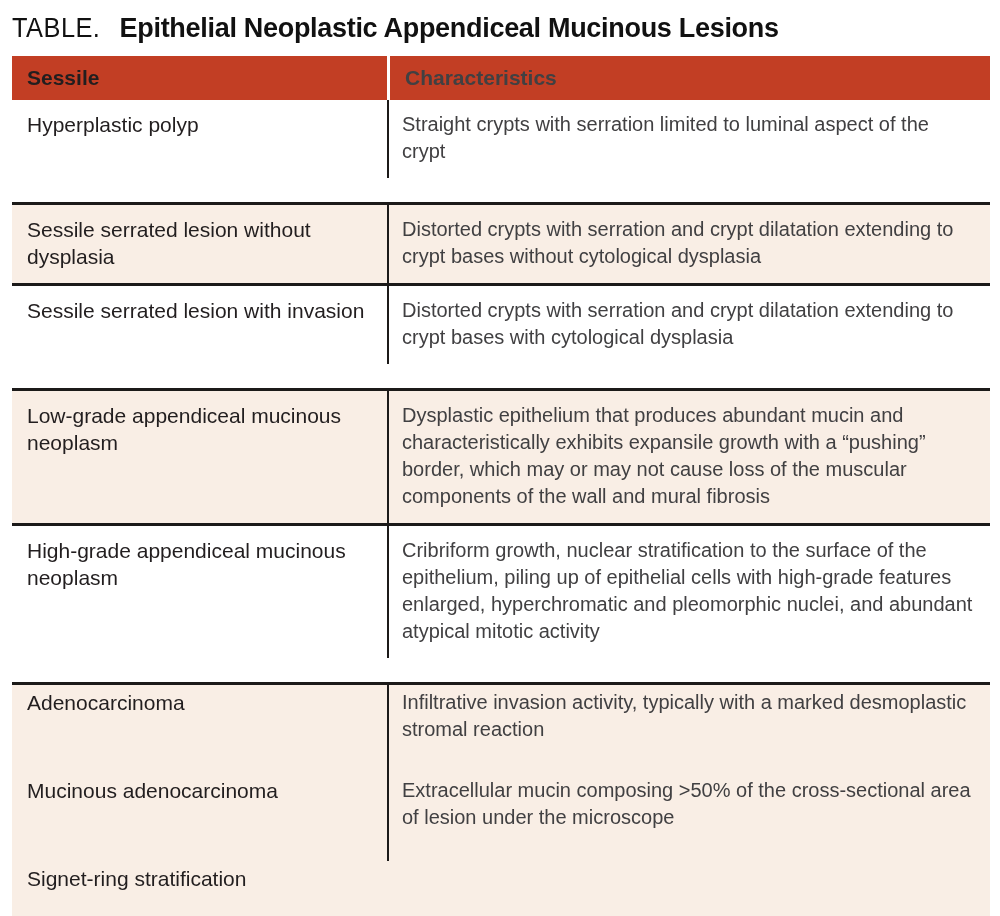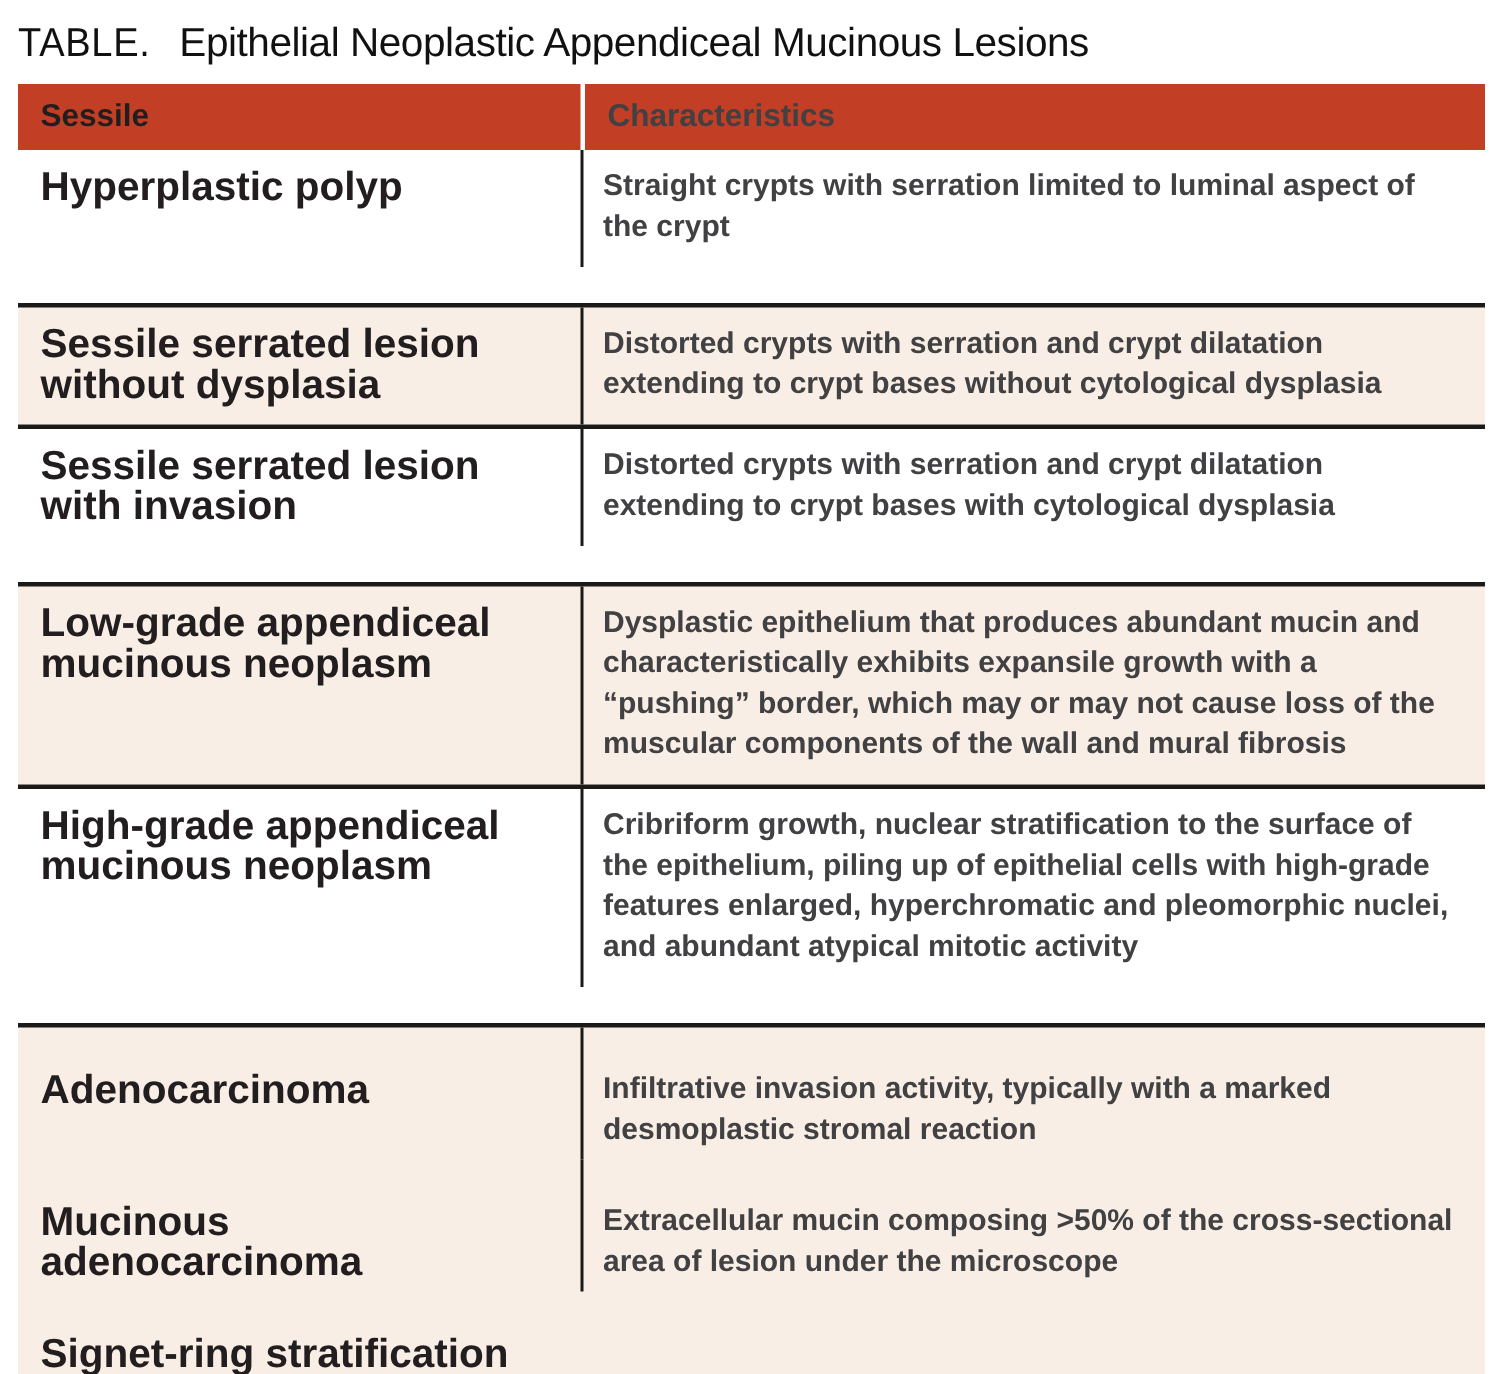--- a/index.html
+++ b/index.html
@@ -31,21 +31,21 @@
     white-space: nowrap;
   }
   .title-prefix {
     display: inline-block;
     font-weight: 400;
     letter-spacing: 0.5px;
     transform: scaleX(0.94);
     transform-origin: left center;
   }
   .title-main {
-    font-weight: 400;
+    font-weight: 700;
     letter-spacing: -0.3px;
     margin-left: 6px;
   }
   .table {
     width: 978px;
     border-bottom: 5px solid var(--border);
   }
   .row {
     display: grid;
     grid-template-columns: 375px 1fr;
@@ -66,36 +66,36 @@
   .row.body + .group-row {
     border-top: 3px solid var(--border);
   }
   .row.plain { background: var(--row-plain-bg); }
   .row.shaded, .group-row.shaded { background: var(--row-shaded-bg); margin-top: 24px; }
   .cell {
     font-size: 20px;
     line-height: 27px;
   }
   .cell.lesion {
-    font-weight: 700;
+    font-weight: 400;
     color: var(--lesion-text);
     padding: 11px 16px 13px 15px;
-    font-size: 27px;
+    font-size: 21px;
   }
   .cell.char {
-    font-weight: 700;
+    font-weight: 400;
     color: var(--characteristics-text);
     padding: 11px 14px 13px 13px;
     border-left: 2px solid var(--border);
   }
   .group-row .sub-row {
     display: grid;
     grid-template-columns: 375px 1fr;
   }
-  .group-row .sub-row .cell { padding-top: 28px; padding-bottom: 0; }
+  .group-row .sub-row .cell { padding-top: 4px; padding-bottom: 0; }
   .group-row .sub-row { min-height: 88px; }
   .group-row .sub-row:last-child { min-height: 78px; padding-bottom: 10px; }
   .group-row .sub-row:last-child .cell.char { padding-bottom: 13px; }
 </style>
 </head>
 <body>
 
 <div class="page">
 
   <div class="title">

